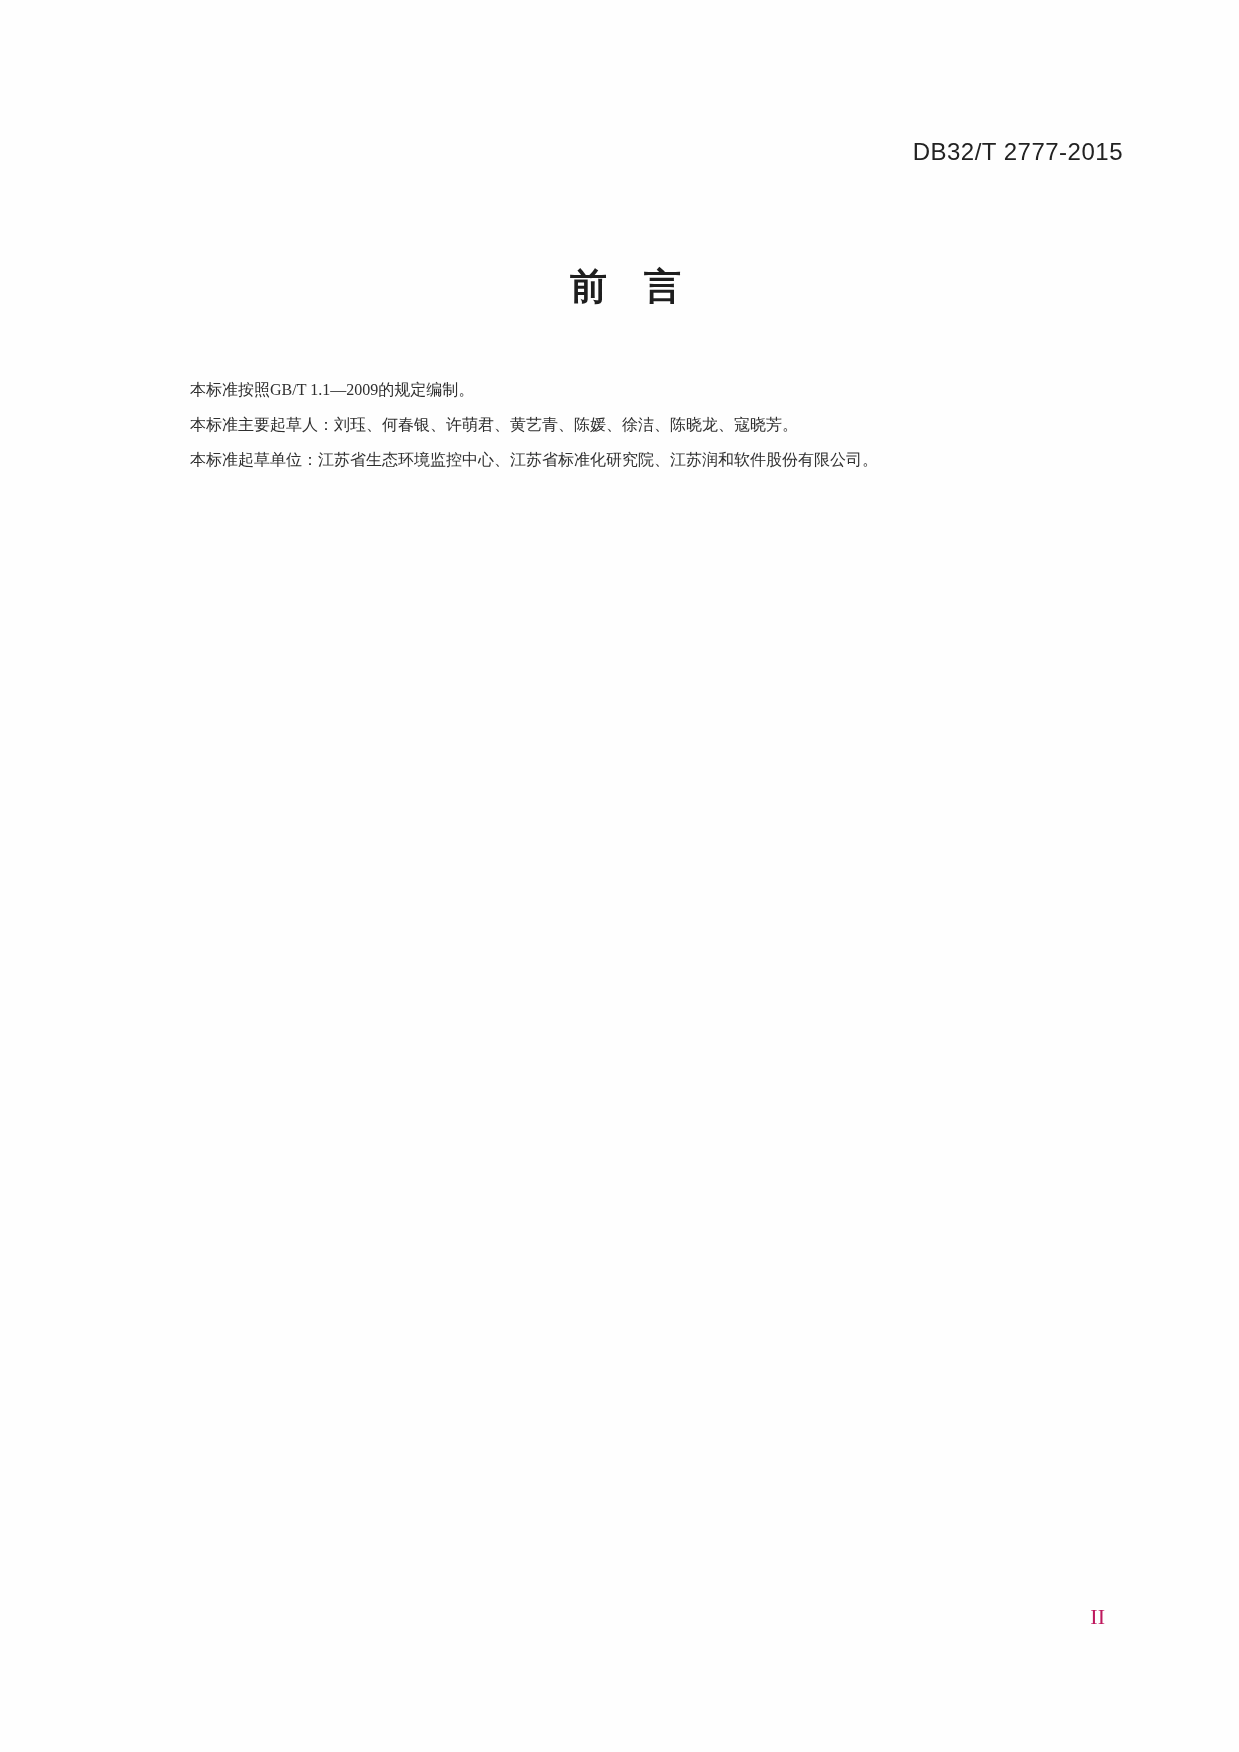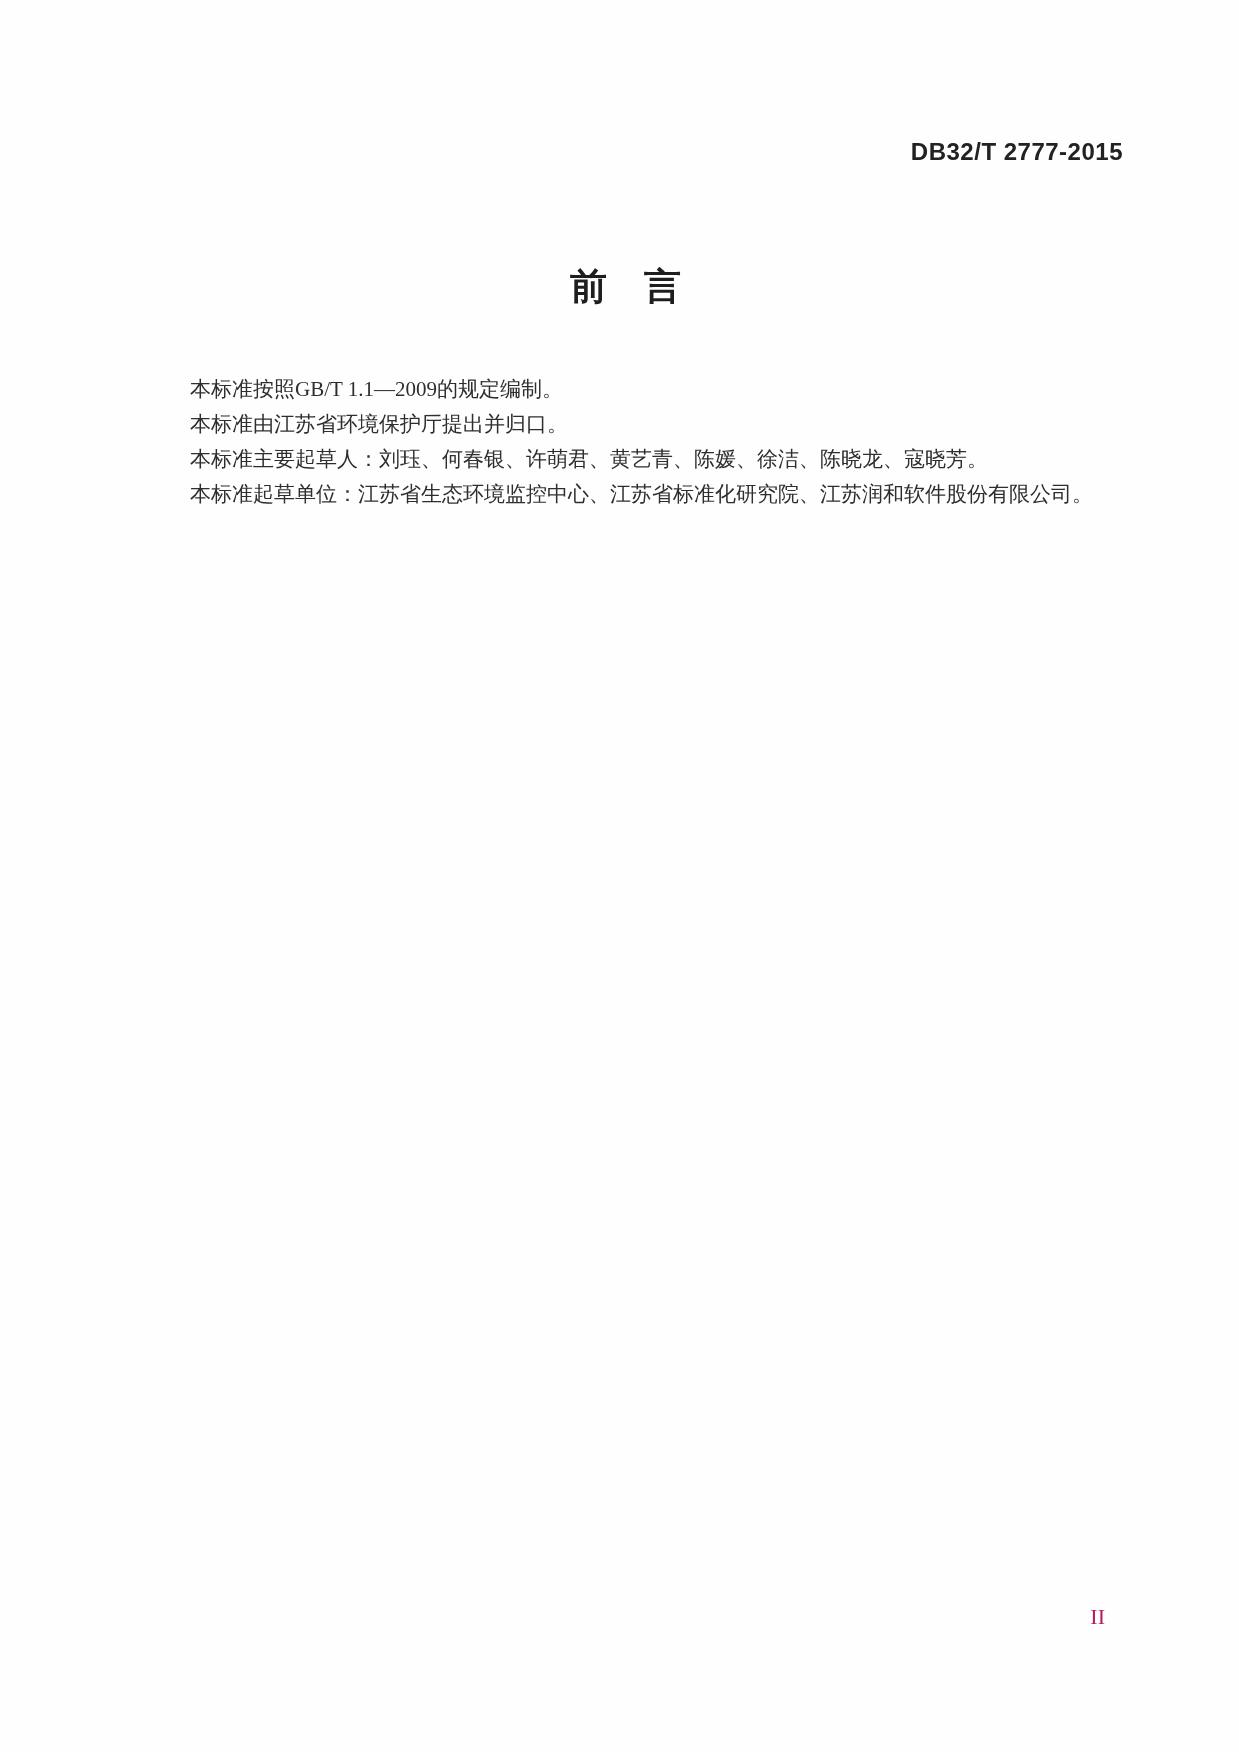--- a/index.html
+++ b/index.html
@@ -15,21 +15,21 @@
     width: 1239px;
     height: 1752px;
     background: #fefefe;
     color: #2b2b2b;
   }
   .header-code {
     position: absolute;
     top: 138px;
     right: 116px;
     font-family: "Liberation Sans", "DejaVu Sans", sans-serif;
-    font-weight: 700;
+    font-weight: 400;
     font-size: 24px;
     letter-spacing: 0.5px;
     color: #222;
     white-space: nowrap;
   }
   .doc-title {
     position: absolute;
     top: 262px;
     left: 0;
     width: 100%;
@@ -39,21 +39,21 @@
     font-size: 37px;
     color: #1e1e1e;
     padding-left: 12px; 
     white-space: pre;
   }
   .body-text {
     position: absolute;
     top: 372px;
     left: 138px;
     right: 70px;
-    font-size: 21px;
+    font-size: 16px;
     line-height: 35px;
     color: #2e2e2e;
     text-align: justify;
   }
   .body-text p {
     text-indent: 52px;
     margin: 0;
   }
   .page-number {
     position: absolute;
@@ -68,20 +68,19 @@
 <body>
 
 <div class="page">
 
   <div class="header-code">DB32/T 2777-2015</div>
 
   <div class="doc-title">前　言</div>
 
   <div class="body-text">
     <p>本标准按照GB/T 1.1—2009的规定编制。</p>
-    <p>本标准由江苏省环境保护厅提出并归口。</p>
     <p>本标准主要起草人：刘珏、何春银、许萌君、黄艺青、陈媛、徐洁、陈晓龙、寇晓芳。</p>
     <p>本标准起草单位：江苏省生态环境监控中心、江苏省标准化研究院、江苏润和软件股份有限公司。</p>
   </div>
 
   <div class="page-number">II</div>
 
 </div>
 
 </body></html>

